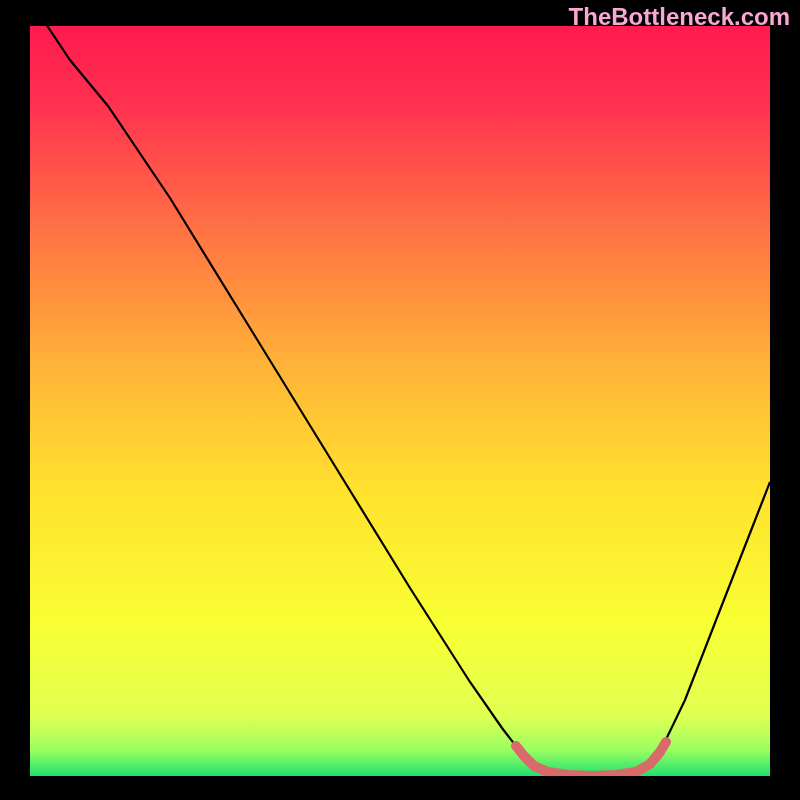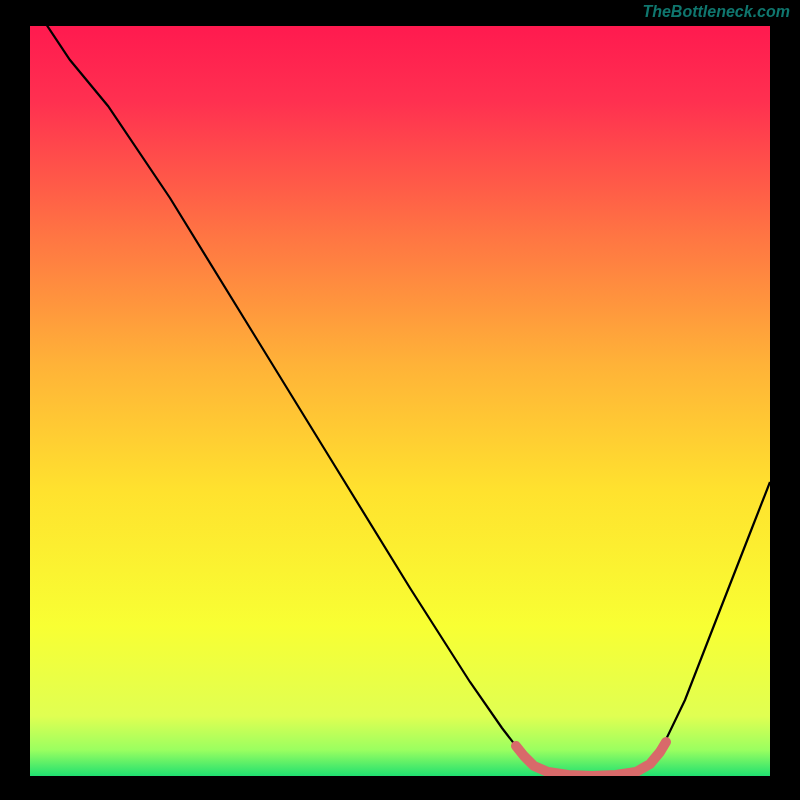--- a/index.html
+++ b/index.html
@@ -8,25 +8,24 @@
     width: 800px;
     height: 800px;
     background: #000;
     overflow: hidden;
   }
   .watermark {
     position: absolute;
     top: 3px;
     right: 10px;
     font-family: Arial, Helvetica, sans-serif;
-    font-size: 16px;
+    font-size: 24px;
     font-weight: bold;
-    color: #0f766e;
+    color: #f9a8d4;
     z-index: 10;
-    font-style: italic;
   }
   svg {
     display: block;
   }
 </style>
 </head>
 <body>
 
 <div class="watermark">TheBottleneck.com</div>
 

